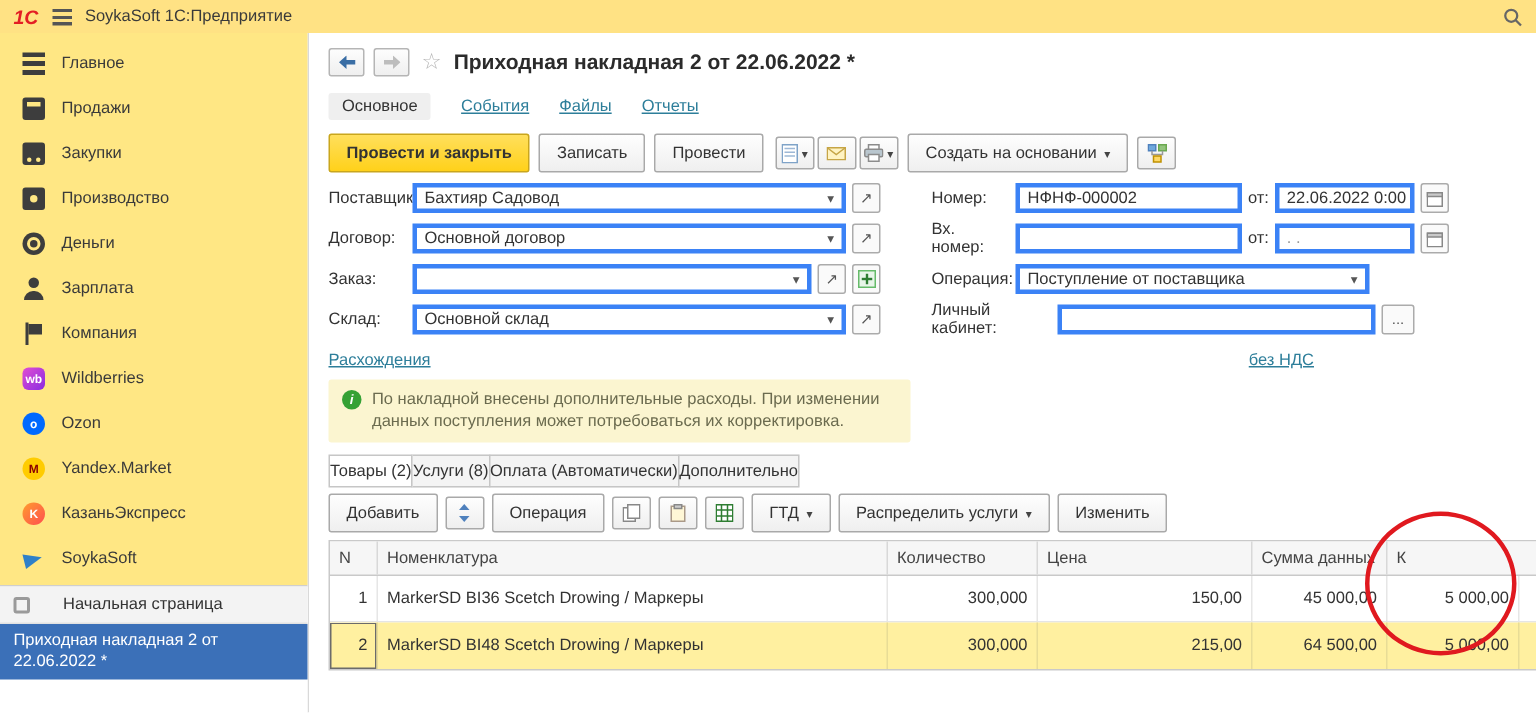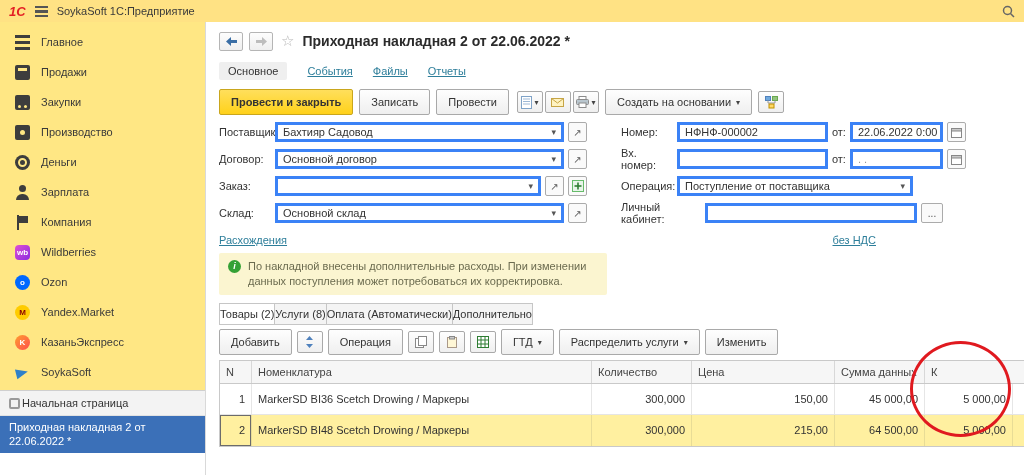--- a/index.html
+++ b/index.html
@@ -43,21 +43,21 @@
   .mi-ke  { background:linear-gradient(135deg,#FF9D2E,#FF4E50); border-radius:50%; }
   .mi-ss  { background:transparent; }
   .mi-ss::after { content:''; position:absolute; left:1px; top:3px; width:0; height:0;
     border-left:12px solid #2F80C8; border-top:5px solid transparent; border-bottom:5px solid transparent;
     transform:rotate(-14deg); }
   .mlogo { position:absolute; inset:0; display:flex; align-items:center; justify-content:center;
     font-size:8px; font-weight:bold; color:#fff; }
   
   .taskbar { position:absolute; left:0; top:390px; width:205px; bottom:0; background:#fff;
     border-top:1px solid #CFCFCF; z-index:4; }
-  .task { min-height:25px; display:flex; align-items:center; gap:2px; padding:0 8px 0 9px;
+  .task { min-height:25px; display:flex; align-items:center; gap:22px; padding:0 8px 0 9px;
     border-bottom:1px solid #E2E2E2; background:#F3F3F3; cursor:pointer; }
   .task.white { background:#fff; }
   .task.active { background:#3B70B8; color:#fff; align-items:flex-start; padding:4px 8px 4px 9px;
     line-height:1.3; border-bottom:none; min-height:34px; }
   .home-ic { width:11px; height:11px; border:2px solid #9a9a9a; border-radius:2px; flex:none; }
   
   .main { position:absolute; top:22px; left:205px; right:0; bottom:0; background:#fff;
     border-left:1px solid #D9D9D9; padding:6px 0 0 13px; }
   .doc-header { display:flex; align-items:center; gap:6px; height:26px; }
   .nav-btn { width:24px; height:19px; border:1px solid #B5B5B5; border-radius:2px;

